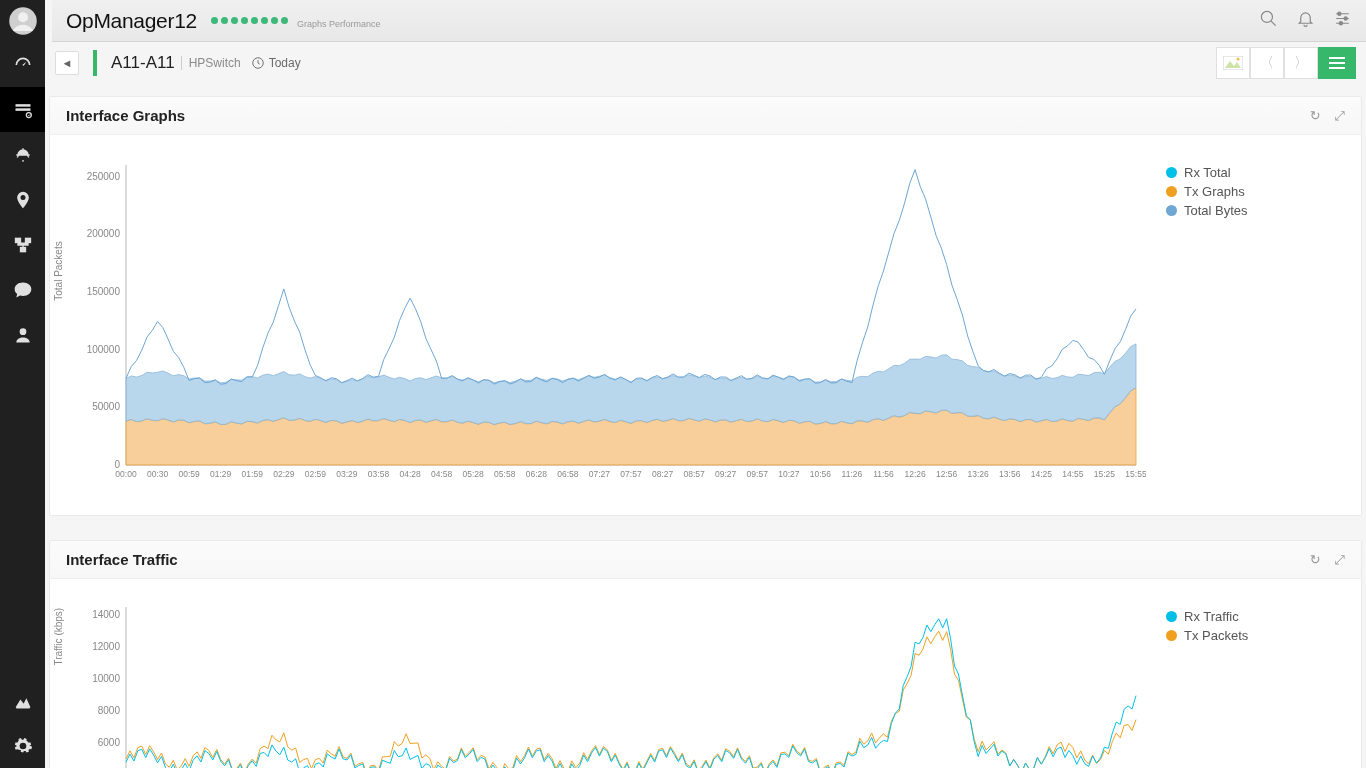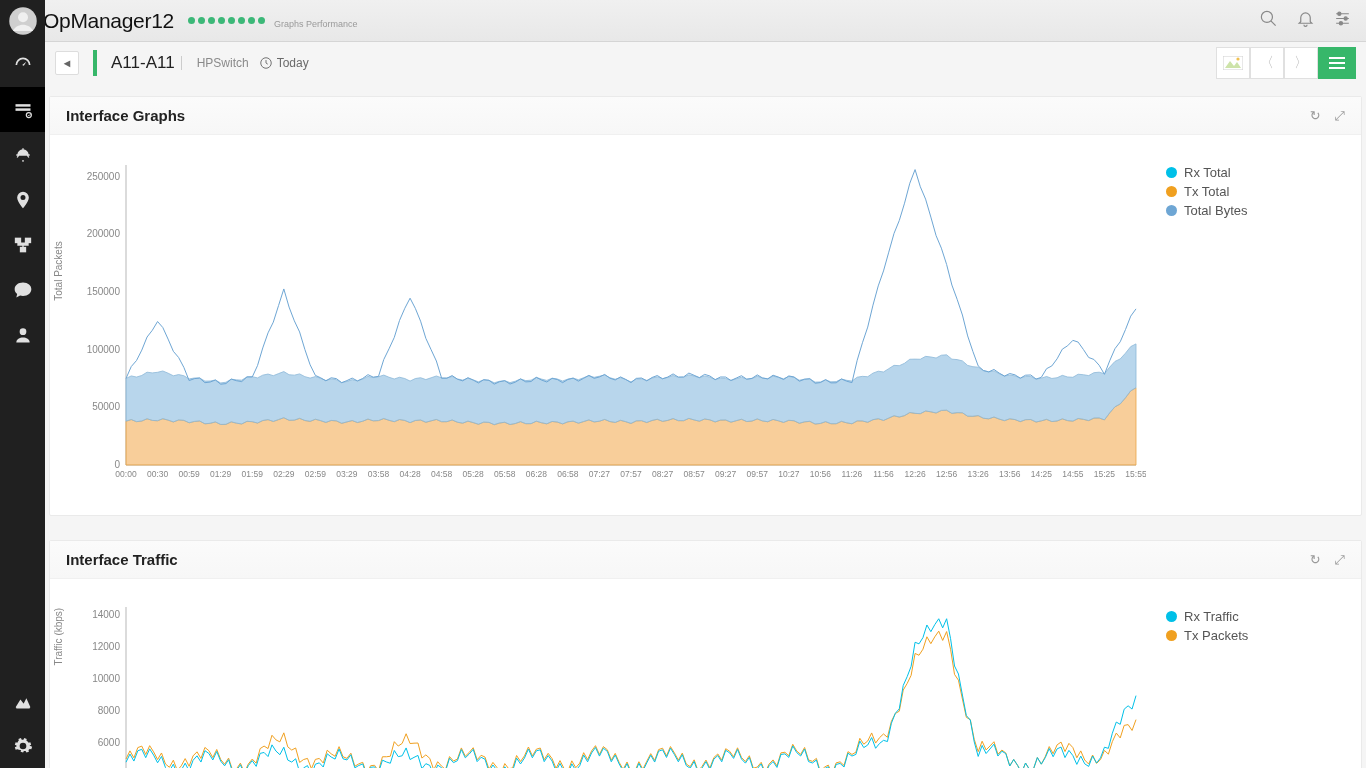--- a/index.html
+++ b/index.html
@@ -5,33 +5,33 @@
 *{margin:0;padding:0;box-sizing:border-box;font-family:"Segoe UI",Arial,sans-serif}
 body{background:#f5f5f5;width:1366px;height:768px;overflow:hidden;position:relative}
 .sidebar{position:absolute;left:0;top:0;width:45px;height:768px;background:#202020;display:flex;flex-direction:column;align-items:center;z-index:10}
 .sidebar-top{display:flex;flex-direction:column;align-items:center;width:100%}
 .sidebar-bottom{position:absolute;bottom:0;display:flex;flex-direction:column;align-items:center;width:100%}
 .side-item{width:45px;height:45px;display:flex;align-items:center;justify-content:center;cursor:pointer;color:#e0e0e0}
 .side-item svg{width:20px;height:20px;fill:#e0e0e0}
 .side-item.active{background:#000}
 .avatar-side{width:45px;height:42px;display:flex;align-items:center;justify-content:center}
 .avatar-side svg{width:30px;height:30px}
-.header{position:absolute;left:29px;top:0;right:0;height:42px;background:linear-gradient(#f0f0f0,#e8e8e8);border-bottom:1px solid #d5d5d5;display:flex;align-items:center;padding:4px 14px}
+.header{position:absolute;left:52px;top:0;right:0;height:42px;background:linear-gradient(#f0f0f0,#e8e8e8);border-bottom:1px solid #d5d5d5;display:flex;align-items:center;padding:4px 14px}
 .brand{font-size:21px;font-weight:400;color:#111;letter-spacing:-0.3px}
 .perf-dots{display:flex;align-items:center;margin-left:14px;gap:3px}
 .perf-dots span.dot{width:7px;height:7px;border-radius:50%;background:#3cb878;display:block}
 .perf-label{font-size:9px;color:#9a9a9a;margin-left:6px;margin-top:7px}
 .header-right{margin-left:auto;display:flex;align-items:center;gap:18px}
 .header-right .hicon{cursor:pointer;color:#888}
 .header-right .hicon svg{width:19px;height:19px;stroke:#888;fill:none;stroke-width:1.5}
 .subheader{position:absolute;left:45px;top:42px;right:0;height:42px;background:#f5f5f5;display:flex;align-items:center;padding:0 10px}
 .back-btn{width:24px;height:24px;border:1px solid #ddd;background:#fff;display:flex;align-items:center;justify-content:center;cursor:pointer;font-size:11px;color:#666;border-radius:2px}
 .green-bar{width:4px;height:26px;background:#37b76a;margin:0 14px}
 .device-title{font-size:17px;font-weight:400;color:#222}
-.device-sub{font-size:12px;color:#8a8a8a;margin-left:6px;border-left:1px solid #ccc;padding-left:15px}
+.device-sub{font-size:12px;color:#8a8a8a;margin-left:6px;border-left:1px solid #ccc;padding-left:7px}
 .time-chip{display:flex;align-items:flex-end;font-size:12px;color:#6a6a6a;margin-left:10px}
 .time-chip svg{width:14px;height:14px;margin-right:4px;stroke:#6a6a6a;fill:none;stroke-width:1.6}
 .sub-right{margin-left:auto;display:flex;align-items:center;gap:0}
 .thumb-btn{width:34px;height:32px;border:1px solid #e0e0e0;background:#fff;display:flex;align-items:center;justify-content:center;cursor:pointer}
 .nav-btn{width:34px;height:32px;border:1px solid #e0e0e0;background:#fff;display:flex;align-items:center;justify-content:center;cursor:pointer;color:#bbb;font-size:14px}
 .ham-btn{width:38px;height:32px;background:#37b76a;color:#fff;display:flex;align-items:center;justify-content:center;cursor:pointer}
 .ham-btn span{display:block;width:16px;height:2px;background:#fff;box-shadow:0 -5px 0 #fff,0 5px 0 #fff}
 .content{position:absolute;left:45px;top:84px;right:0;bottom:0;padding:12px 4px;overflow:hidden}
 .panel{background:#fff;border:1px solid #eaeaea;border-radius:2px;margin-bottom:24px}
 .panel-head{height:38px;display:flex;align-items:center;padding:0 16px;border-bottom:1px solid #f0f0f0;background:linear-gradient(#fbfbfb,#f7f7f7)}
@@ -236,21 +236,21 @@
               <path d="M60,223.46153846153845 L60,223.46153846153845 L65.26041666666667,211.54783018594657 L70.52083333333333,205.50648922378082 L75.78125,195.1112152715799 L81.04166666666666,182.0546066867031 L86.30208333333334,175.3037578656535 L91.5625,166.5212910934676 L96.82291666666667,172.5225281497941 L102.08333333333333,184.0971774368103 L107.34375,196.3367785781776 L112.60416666666666,202.46568554943184 L117.86458333333334,212.40464645877717 L123.125,225.5807142605464 L128.38541666666666,223.6480492182593 L133.64583333333334,223.05638649089025 L138.90625,227.67402531994708 L144.16666666666666,227.03205960720294 L149.42708333333334,225.01219851886424 L154.6875,229.2093348462639 L159.94791666666666,228.58081087966178 L165.20833333333334,224.10783861430497 L170.46875,225.70889054005758 L175.72916666666666,226.60026185198217 L180.98958333333334,221.8887468432996 L186.25,221.98420481548266 L191.51041666666669,210.61516162883413 L196.77083333333331,192.9180521775155 L202.03125,177.87121076493622 L207.29166666666669,167.15771364495794 L212.55208333333331,150.5586529981992 L217.8125,133.96242128340538 L223.07291666666669,152.08053318142444 L228.33333333333331,165.84209934887406 L233.59375,176.9579973807244 L238.85416666666669,194.39255971792545 L244.11458333333331,209.80429227347383 L249.375,220.41072099158387 L254.63541666666669,222.7732024322808 L259.8958333333333,225.82080567111166 L265.15625,222.7919305119314 L270.4166666666667,223.61485203011938 L275.6770833333333,227.70543709567443 L280.9375,225.57223387228413 L286.1979166666667,223.0995959633483 L291.4583333333333,225.87517257201114 L296.71875,223.4311848285723 L301.9791666666667,219.66295366432132 L307.2395833333333,222.15597660180654 L312.5,221.39997569892233 L317.76041666666663,204.54323997037542 L323.02083333333337,193.80631868105326 L328.28125,182.39331638775022 L333.54166666666663,165.42136653483092 L338.80208333333337,153.29942077891548 L344.0625,143.20134522451986 L349.32291666666663,153.3458445586345 L354.58333333333337,166.1765306242418 L359.84375,183.35900157018557 L365.10416666666663,194.67341829224975 L370.36458333333337,206.01554024908438 L375.625,223.2348440531739 L380.88541666666663,223.21456314158266 L386.14583333333337,220.55942640449868 L391.40625,224.2219965313571 L396.66666666666663,225.84782396564074 L401.92708333333337,222.66340065461065 L407.1875,225.0703203433743 L412.44791666666663,227.94265430231326 L417.70833333333337,224.71772114167914 L422.96875,225.32440663740772 L428.22916666666663,229.16111076139094 L433.48958333333337,226.7390301022528 L438.75,225.6799482129636 L444.01041666666663,229.0560045720265 L449.27083333333337,227.16653763431717 L454.53125,223.91807075797215 L459.79166666666663,226.88517106958813 L465.05208333333337,226.5508699911235 L470.3125,222.38465708506615 L475.57291666666663,225.06416275998677 L480.83333333333337,227.0141457217075 L486.09375,223.36501785627604 L491.35416666666663,224.52857325938245 L496.61458333333337,227.6670537836346 L501.875,224.47138788394471 L507.13541666666663,223.1641669709137 L512.3958333333334,226.16940637318237 L517.65625,223.27359669948797 L522.9166666666666,220.38760003637117 L528.1770833333334,223.35317054960075 L533.4375,221.93927635097612 L538.6979166666666,219.42250196046342 L543.9583333333334,223.21411188007767 L549.21875,224.9557481263871 L554.4791666666666,221.89189902949065 L559.7395833333334,224.42715199908025 L565,227.62010165443664 L570.2604166666667,223.38469861670268 L575.5208333333333,223.00468892797517 L580.78125,225.86868214090325 L586.0416666666667,222.4977011272586 L591.3020833333333,220.52675191514834 L596.5625,223.78761225666938 L601.8229166666667,222.0058164613221 L607.0833333333333,218.9112272883123 L612.34375,222.0711130834676 L617.6041666666667,221.96463372922915 L622.8645833333333,218.07671940533248 L628.125,220.31233627205407 L633.3854166666667,222.6247426106388 L638.6458333333333,219.38764587070528 L643.90625,221.01400914394492 L649.1666666666667,224.65192237892788 L654.4270833333333,221.99962890153358 L659.6875,222.05447977765462 L664.9479166666667,225.49392373549765 L670.2083333333333,223.06662957229372 L675.46875,220.6921729929008 L680.7291666666667,224.19758996790227 L685.9895833333333,223.3454634052959 L691.25,219.8839376945619 L696.5104166666667,222.9438262689643 L701.7708333333333,223.96190267228806 L707.03125,220.19177624112717 L712.2916666666667,222.03200470405926 L717.5520833333333,224.52436732378942 L722.8125,220.9350894470757 L728.0729166666667,221.97084284650742 L733.3333333333333,226.23260971891216 L738.59375,224.24296725949415 L743.8541666666667,223.64224267998762 L749.1145833333333,228.24520631721495 L754.375,227.58136760046762 L759.6354166666667,224.62076566522614 L764.8958333333333,227.87934592437065 L770.15625,227.82760352132664 L775.4166666666667,223.96188707389626 L780.6770833333333,226.1805156729177 L785.9375,227.65522987607034 L791.1979166666667,205.27081720200312 L796.4583333333333,187.71006383990627 L801.71875,172.10725696853103 L806.9791666666667,150.16921242269194 L812.2395833333333,130.90092353808564 L817.5,115.9285718147444 L822.7604166666667,97.15916004964126 L828.0208333333333,78.41020968563078 L833.28125,65.49940654901832 L838.5416666666667,48.1890424782365 L843.8020833333333,28.243993174138723 L849.0625,14.59881138560553 L854.3229166666667,31.76242859188153 L859.5833333333333,44.121165504477176 L864.84375,62.07607099202633 L870.1041666666667,80.66091036684361 L875.3645833333333,93.15700014857248 L880.625,109.51064734416457 L885.8854166666667,130.04422923149937 L891.1458333333333,144.3292736216232 L896.40625,160.02014105457775 L901.6666666666667,180.9230342319131 L906.9270833333333,196.57184722907937 L912.1875,210.91519723455156 L917.4479166666667,215.54019742805437 L922.7083333333333,216.87676222443213 L927.96875,214.43853231284908 L933.2291666666667,218.12232048497177 L938.4895833333333,221.09198501244788 L943.75,218.516215853929 L949.0104166666667,219.8503415717867 L954.2708333333333,223.17825536432406 L959.53125,220.21633443771344 L964.7916666666667,219.9772717552843 L970.0520833333333,224.07361204794 L975.3125,222.2997579853719 L980.5729166666667,213.6762609165665 L985.8333333333333,210.93107525592495 L991.09375,203.82195616999388 L996.3541666666667,194.12547033461652 L1001.6145833333333,190.76644119514864 L1006.875,185.35800825286032 L1012.1354166666667,187.10448796898902 L1017.3958333333333,194.47876497946078 L1022.65625,202.49858295658677 L1027.9166666666667,204.45196836055405 L1033.1770833333333,210.28539035239334 L1038.4375,219.3414220306075 L1043.6979166666667,205.80847108293705 L1048.9583333333333,193.69203286914083 L1054.21875,186.78075882517413 L1059.4791666666667,174.60412069690048 L1064.7395833333333,161.11918194921782 L1070,153.86056399140017" fill="none" stroke="#6ea6d4" stroke-width="1"></path>
             </svg>
         </div>
         <div class="legend" id="legend1">
             <div class="legend-item">
               <span class="legend-dot" style="background: rgb(0, 192, 232);"></span>
               <span>Rx Total</span>
             </div>
             <div class="legend-item">
               <span class="legend-dot" style="background: rgb(240, 160, 32);"></span>
-              <span>Tx Total</span>
+              <span>Tx Graphs</span>
             </div>
             <div class="legend-item">
               <span class="legend-dot" style="background: rgb(110, 166, 212);"></span>
               <span>Total Bytes</span>
             </div>
           </div>
       </div>
     </div>
   </div>
 

